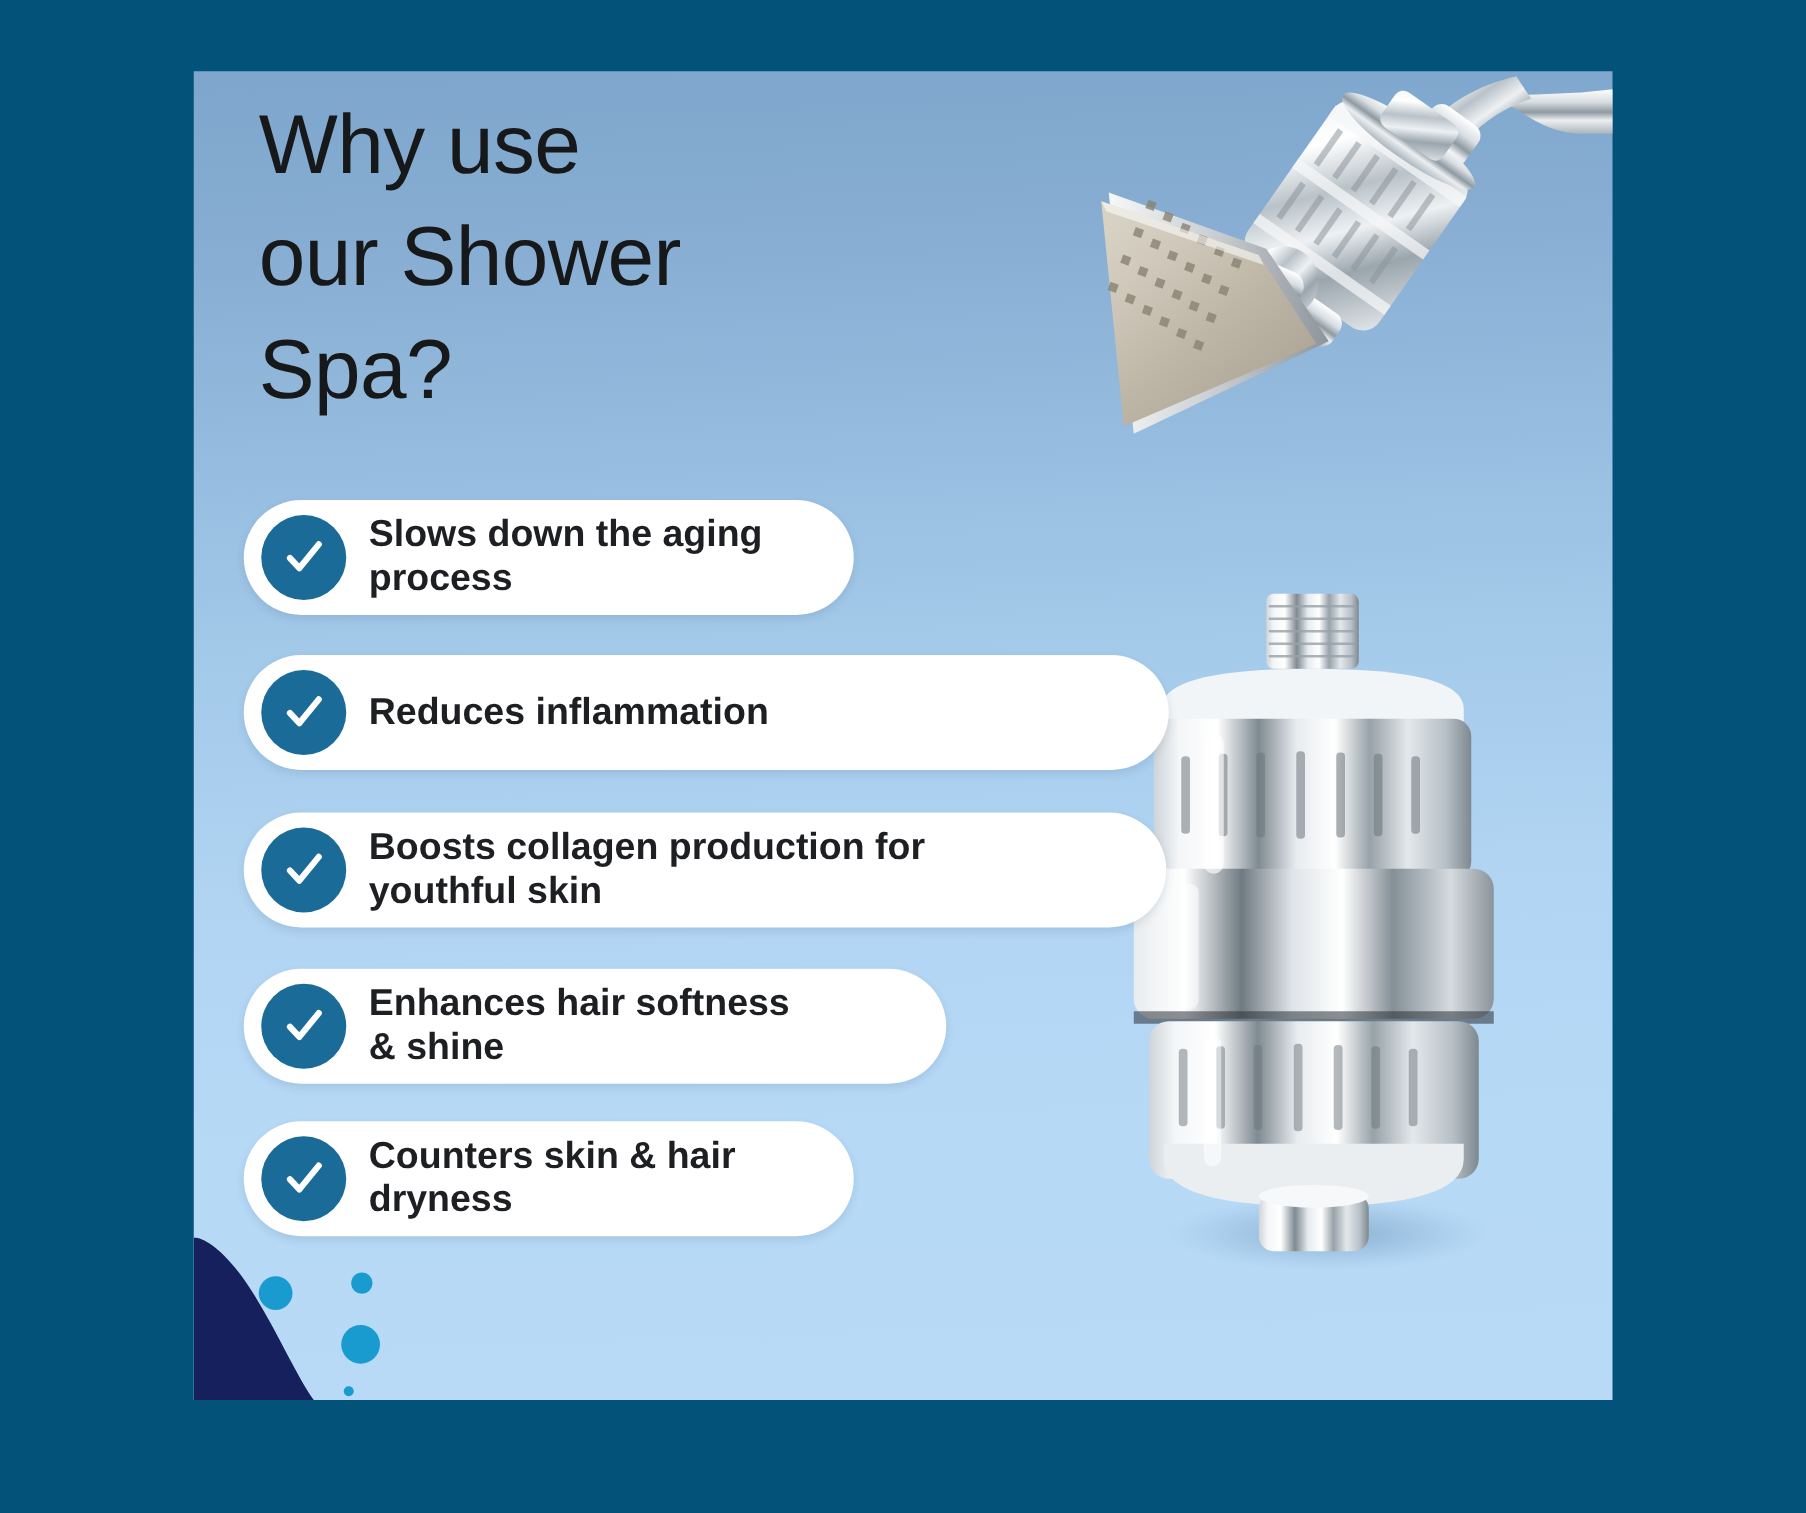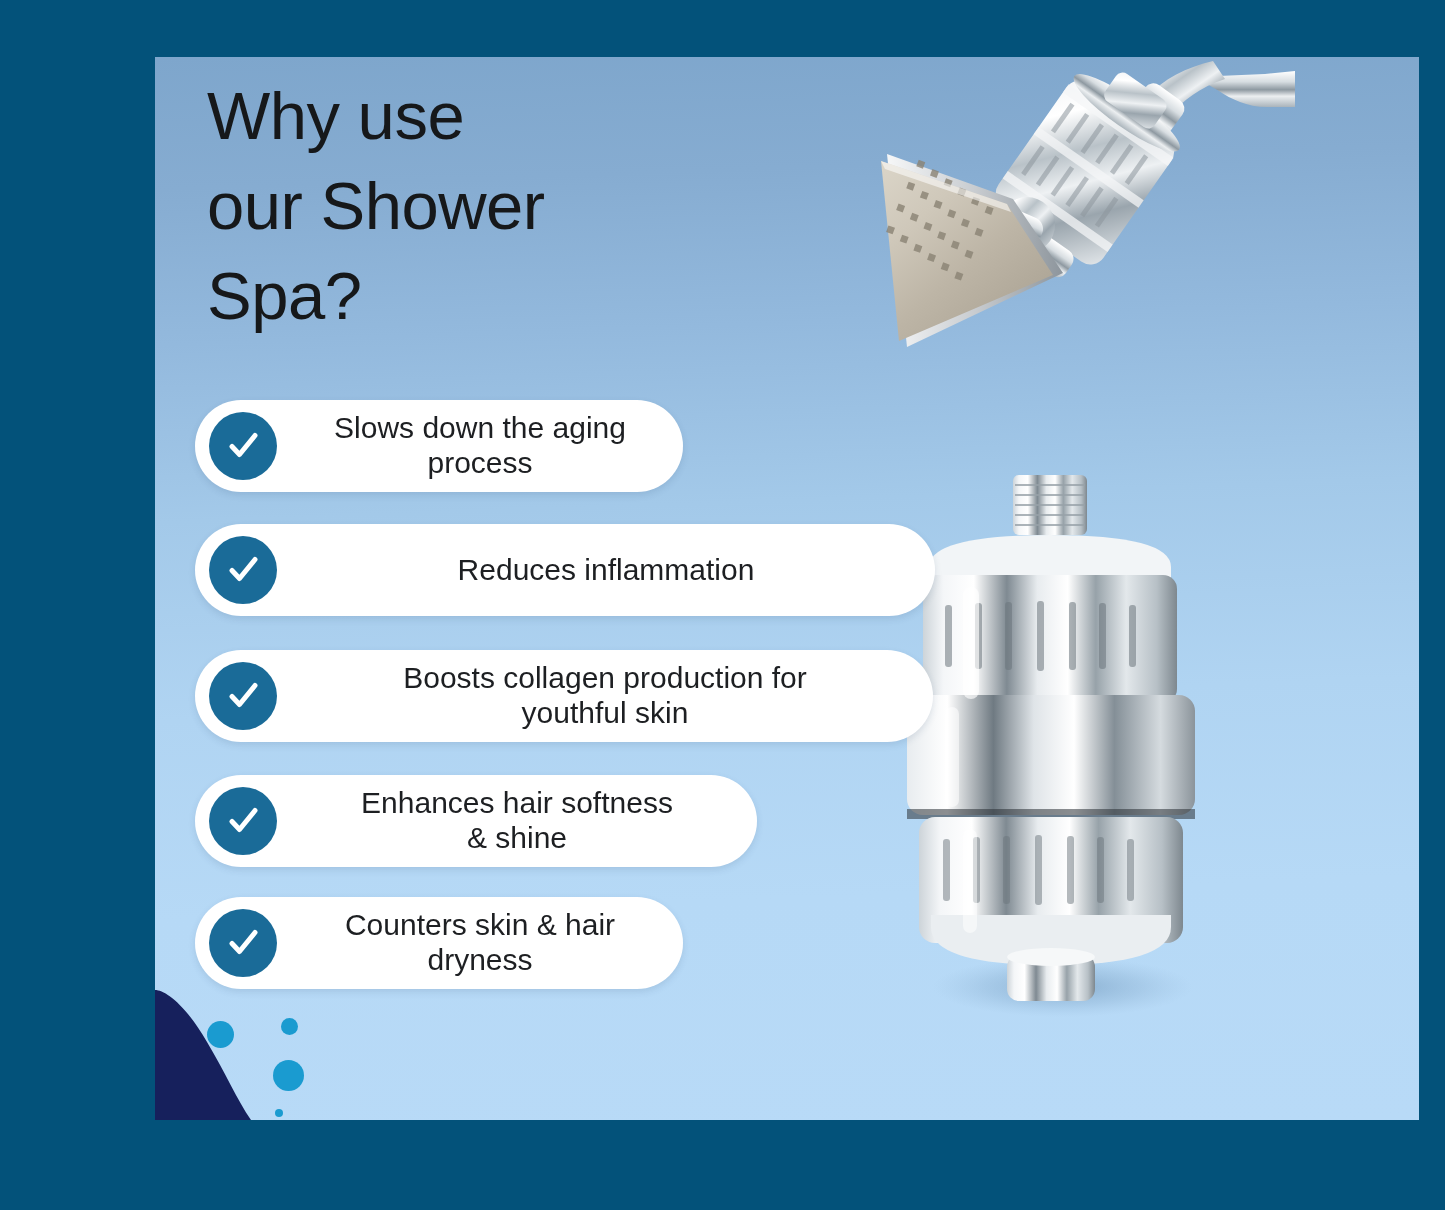--- a/index.html
+++ b/index.html
@@ -19,21 +19,21 @@
     width: 1445px;
     height: 1210px;
     background: #03527a;
   }
 
   
   #card {
     position: absolute;
     left: 155px;
     top: 57px;
-    width: 1264px;
+    width: 1135px;
     height: 1063px;
     overflow: hidden;
     background: linear-gradient(178deg,
         #7ea6cc 0%,
         #86acd1 12%,
         #93b9dd 26%,
         #a3c9e9 42%,
         #b0d4f2 60%,
         #b6d9f6 78%,
         #b8daf7 100%);
@@ -59,24 +59,24 @@
     background: #ffffff;
     border-radius: 60px;
     box-shadow: 0 3px 7px rgba(40,70,110,0.13);
     display: flex;
     align-items: center;
   }
   .pill-text {
     margin-left: 100px;
     margin-right: 18px;
     width: calc(100% - 118px);
-    text-align: center;
+    text-align: left;
     font-size: 30px;
     line-height: 1.16;
-    font-weight: 400;
+    font-weight: 700;
     color: #1d1f22;
     white-space: pre-line;
   }
 
   .check {
     position: absolute;
     left: 48px;
     top: 50%;
     transform: translate(-50%, -50%);
     width: 68px;

